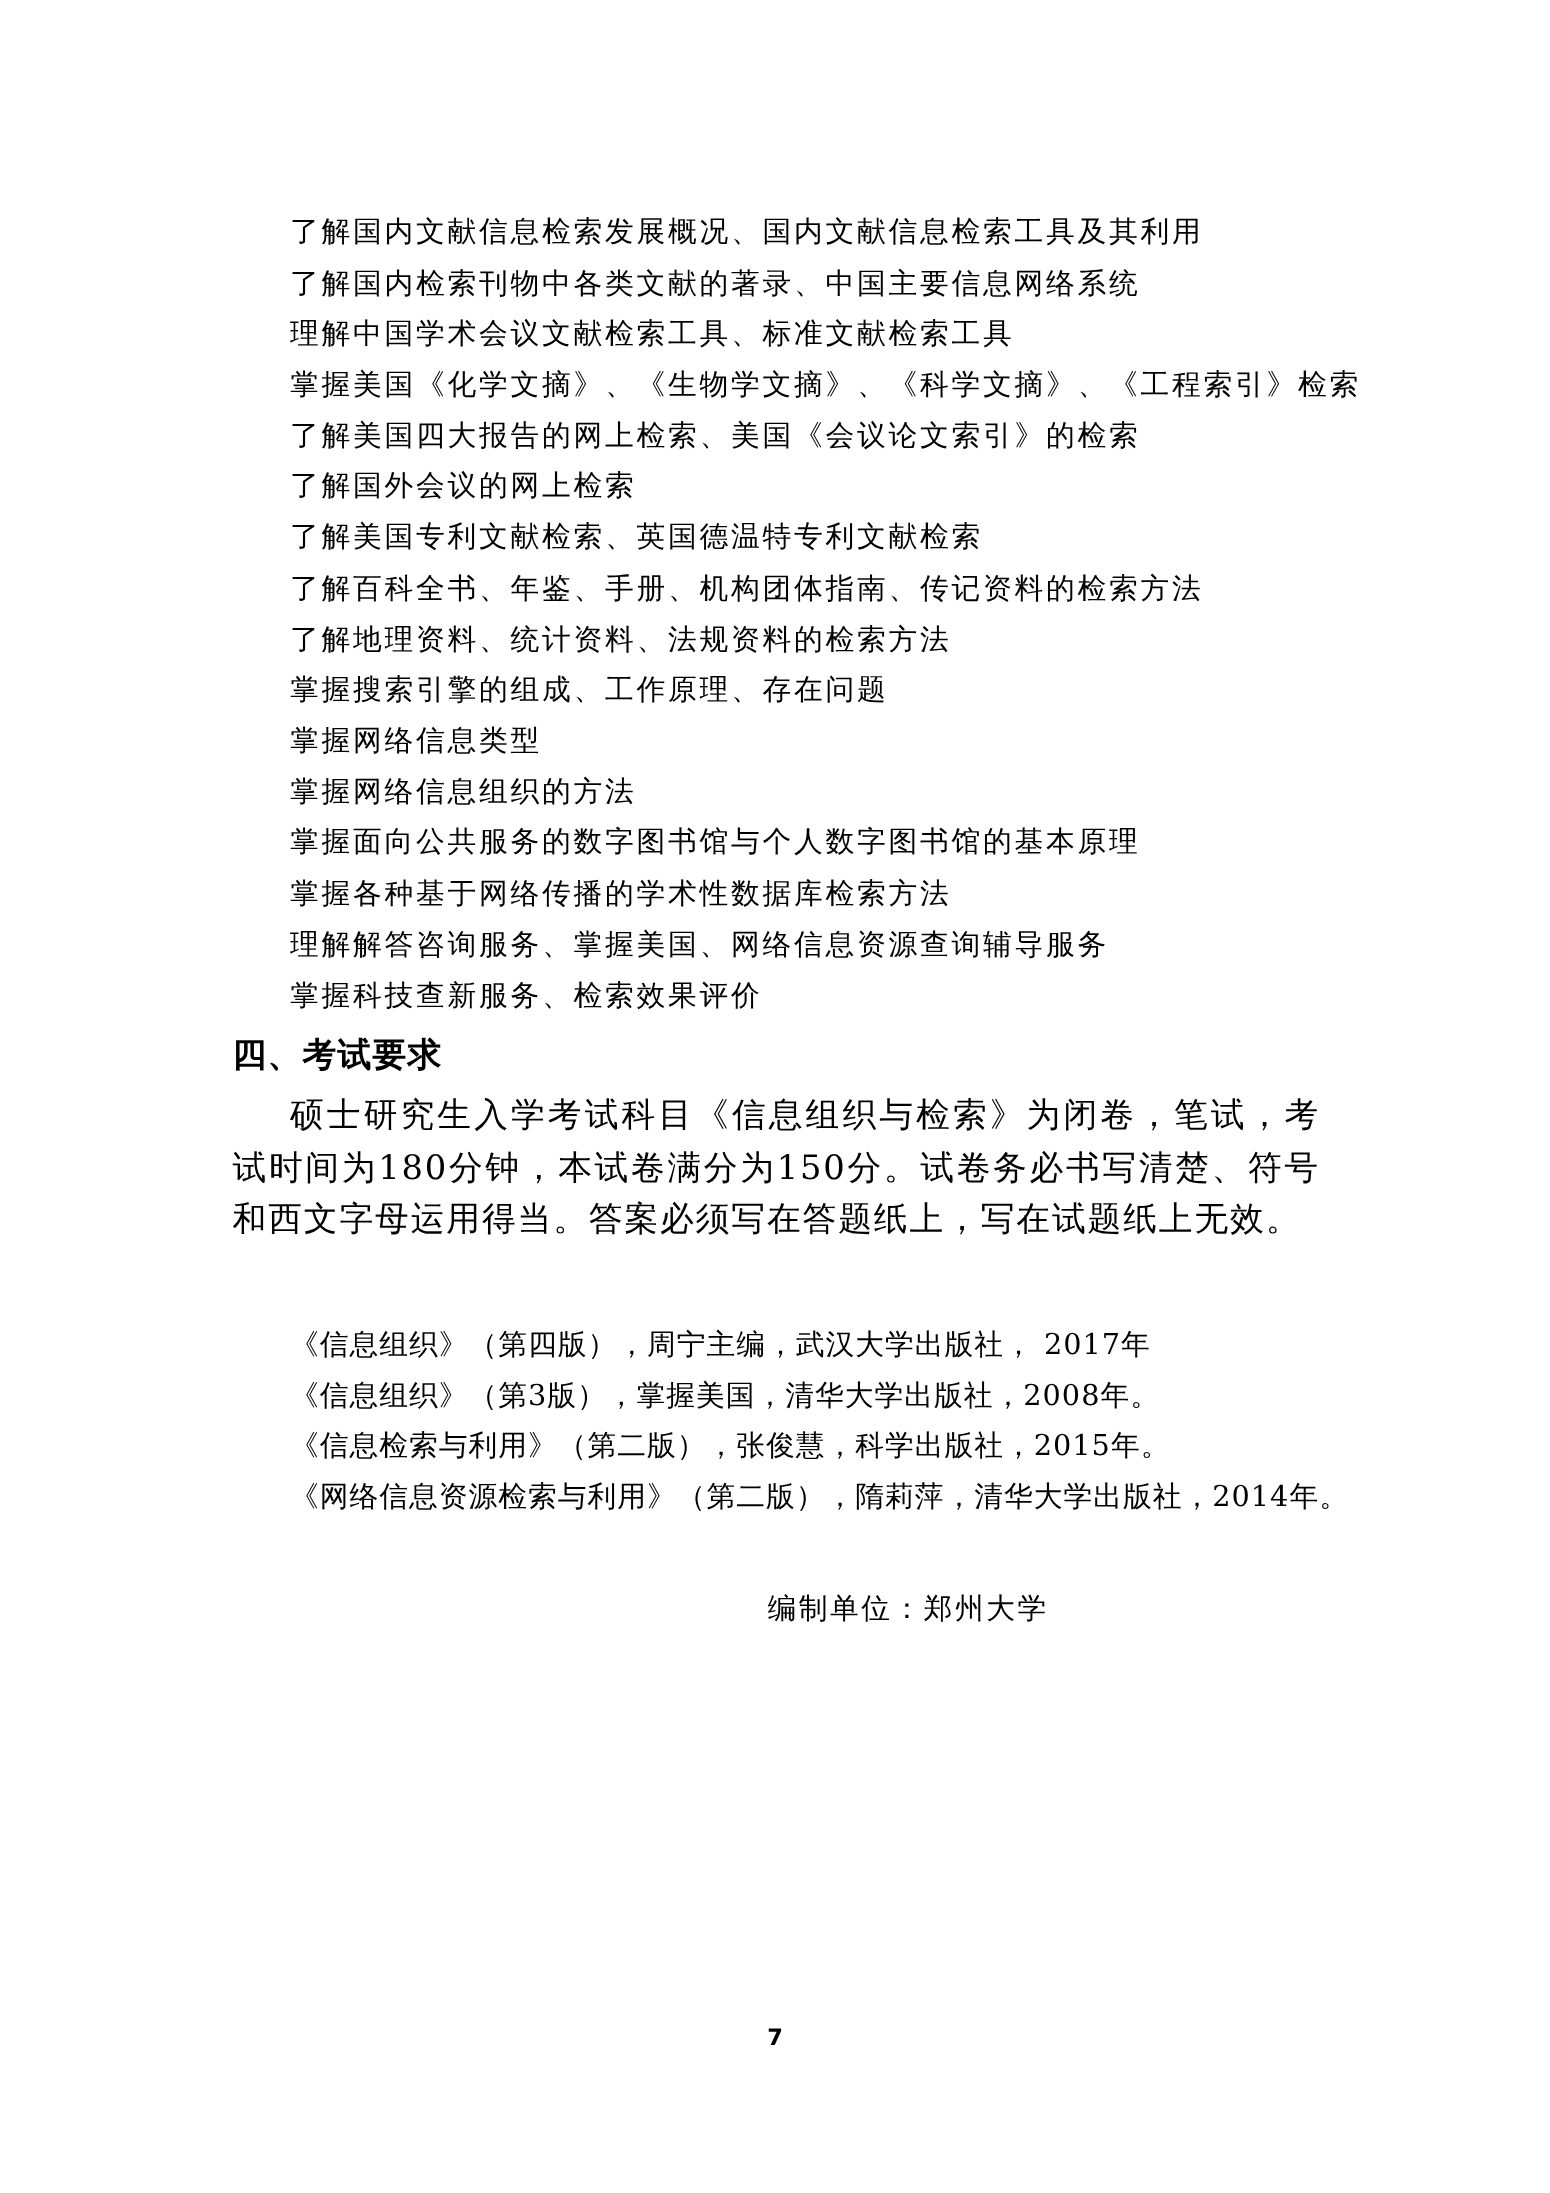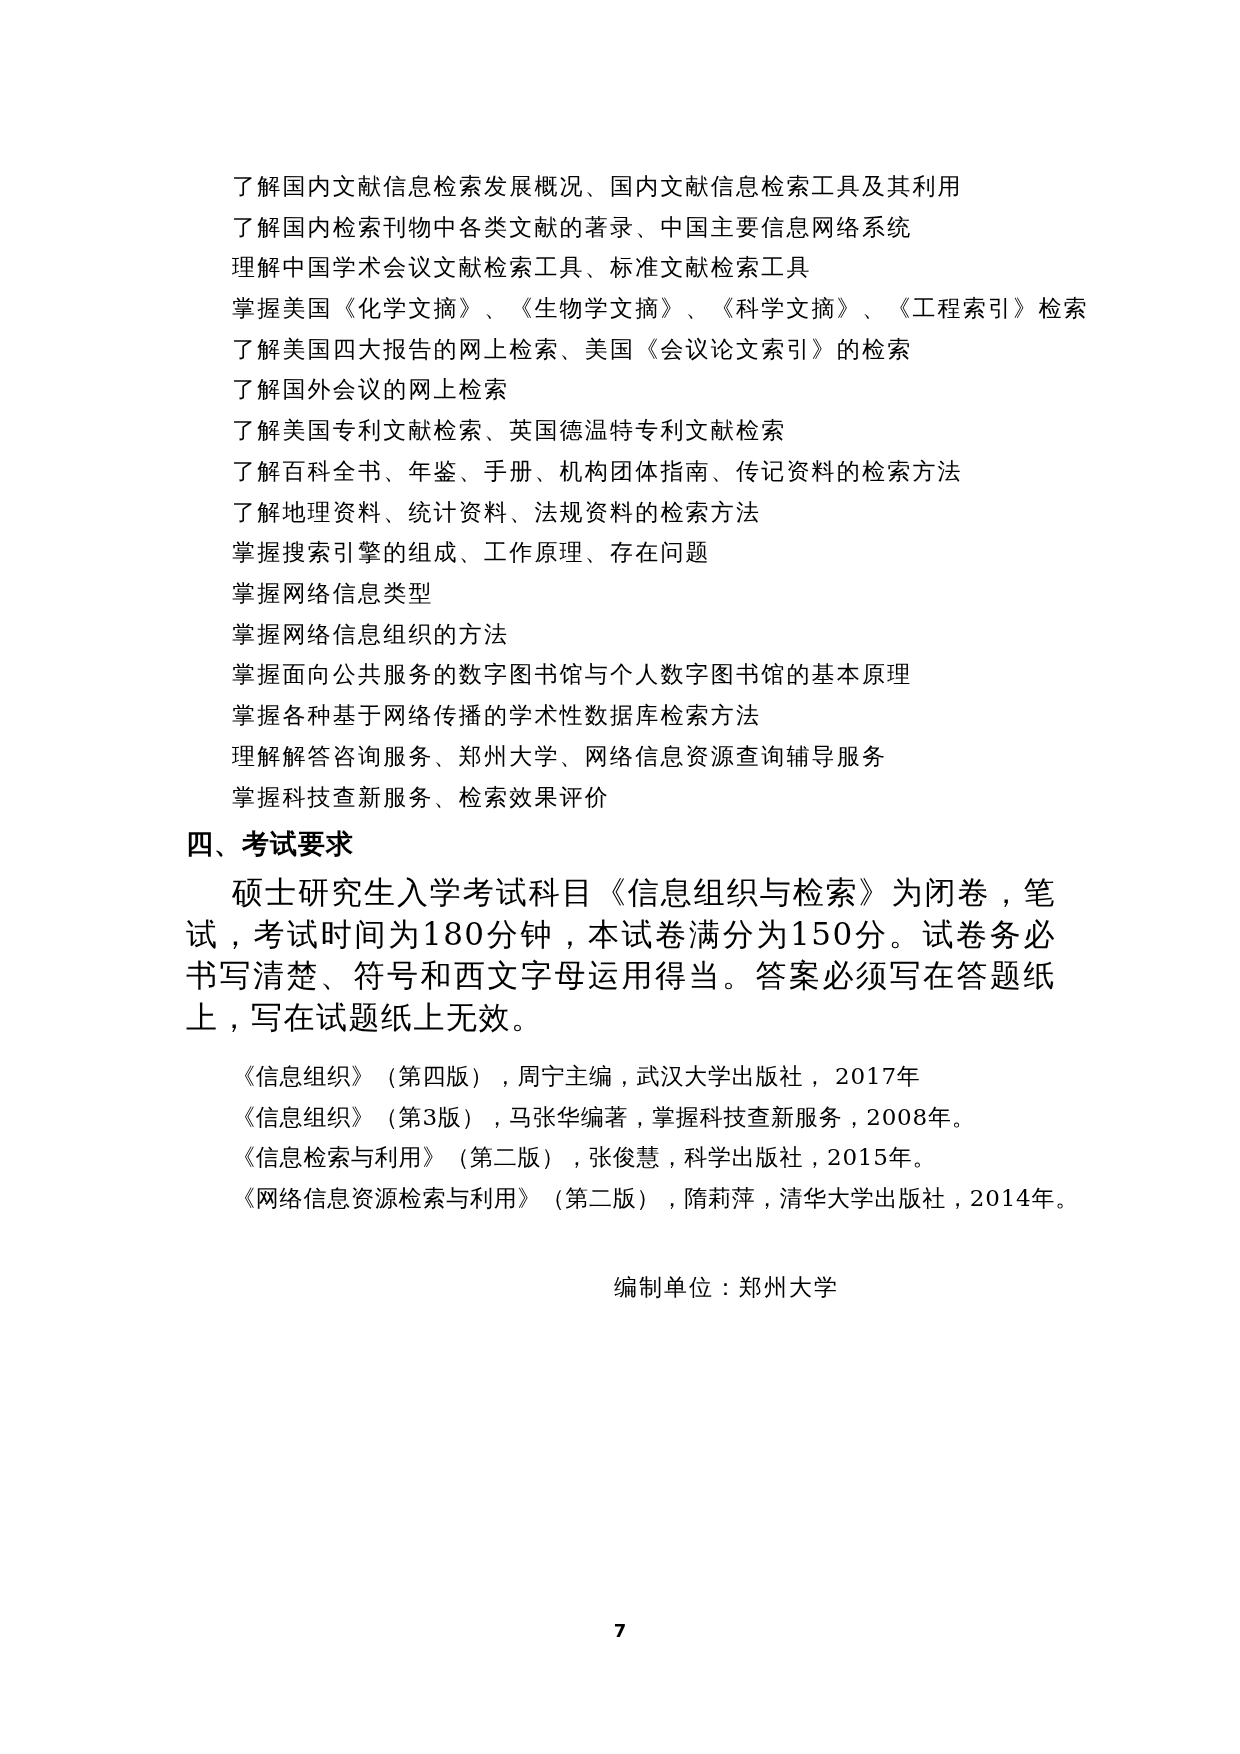--- a/index.html
+++ b/index.html
@@ -15,21 +15,21 @@
       white-space: nowrap;
     }
     .heading {
       position: absolute; left: 186px;
       font-size: 27px; font-weight: bold; letter-spacing: 1px;
       font-family: Liberation Mono, monospace;
       white-space: nowrap;
     }
     .para {
       position: absolute; left: 186px; width: 870px;
-      font-size: 31px; line-height: 41.5px; letter-spacing: 1.5px;
+      font-size: 27px; line-height: 41.5px; letter-spacing: 1.5px;
       text-indent: 46px; text-align: justify;
     }
     .ref-line {
       position: absolute; left: 232px;
       font-size: 23px; line-height: 30px; letter-spacing: 0.8px;
       white-space: nowrap;
     }
     .sign-line {
       position: absolute; left: 614px;
       font-size: 23px; line-height: 30px; letter-spacing: 2px;
@@ -54,31 +54,31 @@
     <div class="list-line" style="top:318px">了解美国四大报告的网上检索、美国《会议论文索引》的检索</div>
     <div class="list-line" style="top:358px">了解国外会议的网上检索</div>
     <div class="list-line" style="top:399px">了解美国专利文献检索、英国德温特专利文献检索</div>
     <div class="list-line" style="top:440px">了解百科全书、年鉴、手册、机构团体指南、传记资料的检索方法</div>
     <div class="list-line" style="top:481px">了解地理资料、统计资料、法规资料的检索方法</div>
     <div class="list-line" style="top:521px">掌握搜索引擎的组成、工作原理、存在问题</div>
     <div class="list-line" style="top:562px">掌握网络信息类型</div>
     <div class="list-line" style="top:603px">掌握网络信息组织的方法</div>
     <div class="list-line" style="top:643px">掌握面向公共服务的数字图书馆与个人数字图书馆的基本原理</div>
     <div class="list-line" style="top:684px">掌握各种基于网络传播的学术性数据库检索方法</div>
-    <div class="list-line" style="top:725px">理解解答咨询服务、郑州大学、网络信息资源查询辅导服务</div>
+    <div class="list-line" style="top:725px">理解解答咨询服务、掌握美国、网络信息资源查询辅导服务</div>
     <div class="list-line" style="top:766px">掌握科技查新服务、检索效果评价</div>
   </div>
 
   <div class="heading" style="top:810px">四、考试要求</div>
   <div class="para" style="top:856px">硕士研究生入学考试科目《信息组织与检索》为闭卷，笔试，考试时间为180分钟，本试卷满分为150分。试卷务必书写清楚、符号和西文字母运用得当。答案必须写在答题纸上，写在试题纸上无效。</div>
 
 
   <div>
     <div class="ref-line" style="top:1045px">《信息组织》（第四版），周宁主编，武汉大学出版社， 2017年</div>
-    <div class="ref-line" style="top:1086px">《信息组织》（第3版），马张华编著，掌握科技查新服务，2008年。</div>
+    <div class="ref-line" style="top:1086px">《信息组织》（第3版），掌握美国，清华大学出版社，2008年。</div>
     <div class="ref-line" style="top:1126px">《信息检索与利用》（第二版），张俊慧，科学出版社，2015年。</div>
     <div class="ref-line" style="top:1167px">《网络信息资源检索与利用》（第二版），隋莉萍，清华大学出版社，2014年。</div>
   </div>
 
   <div class="sign-line" style="top:1256px">编制单位：郑州大学</div>
 
   <div class="page-number">7</div>
 
 </div>
 

